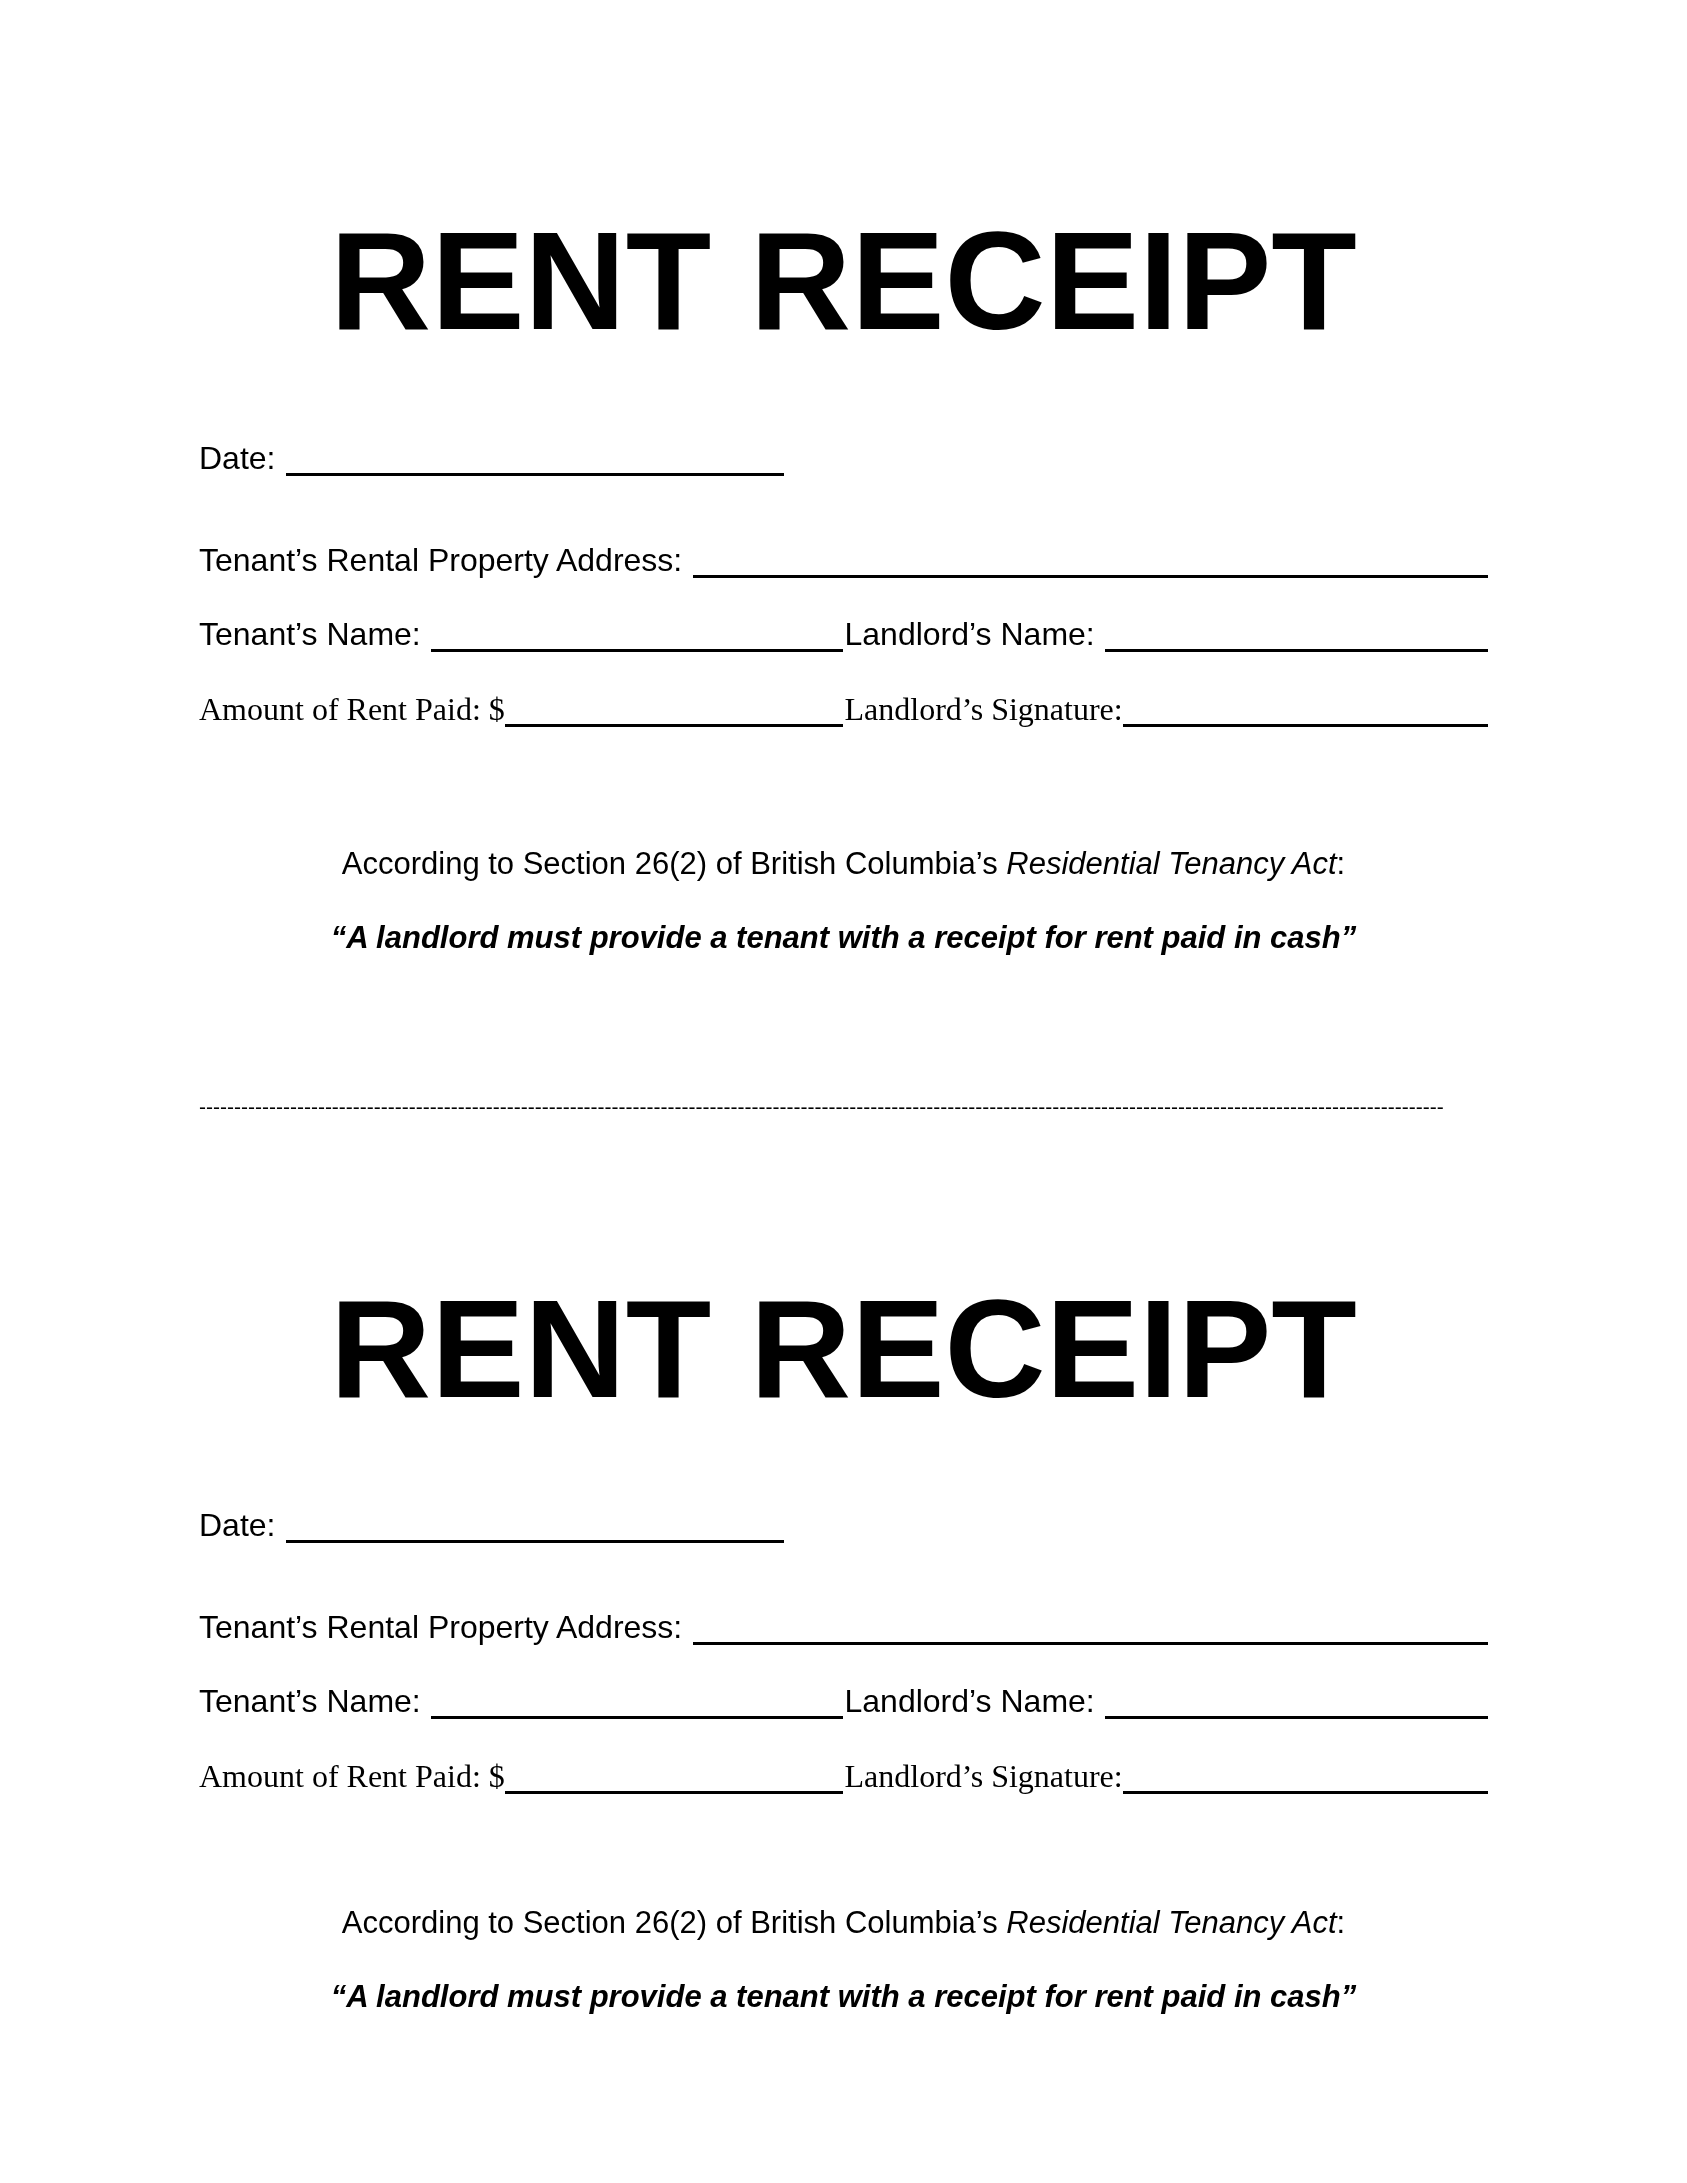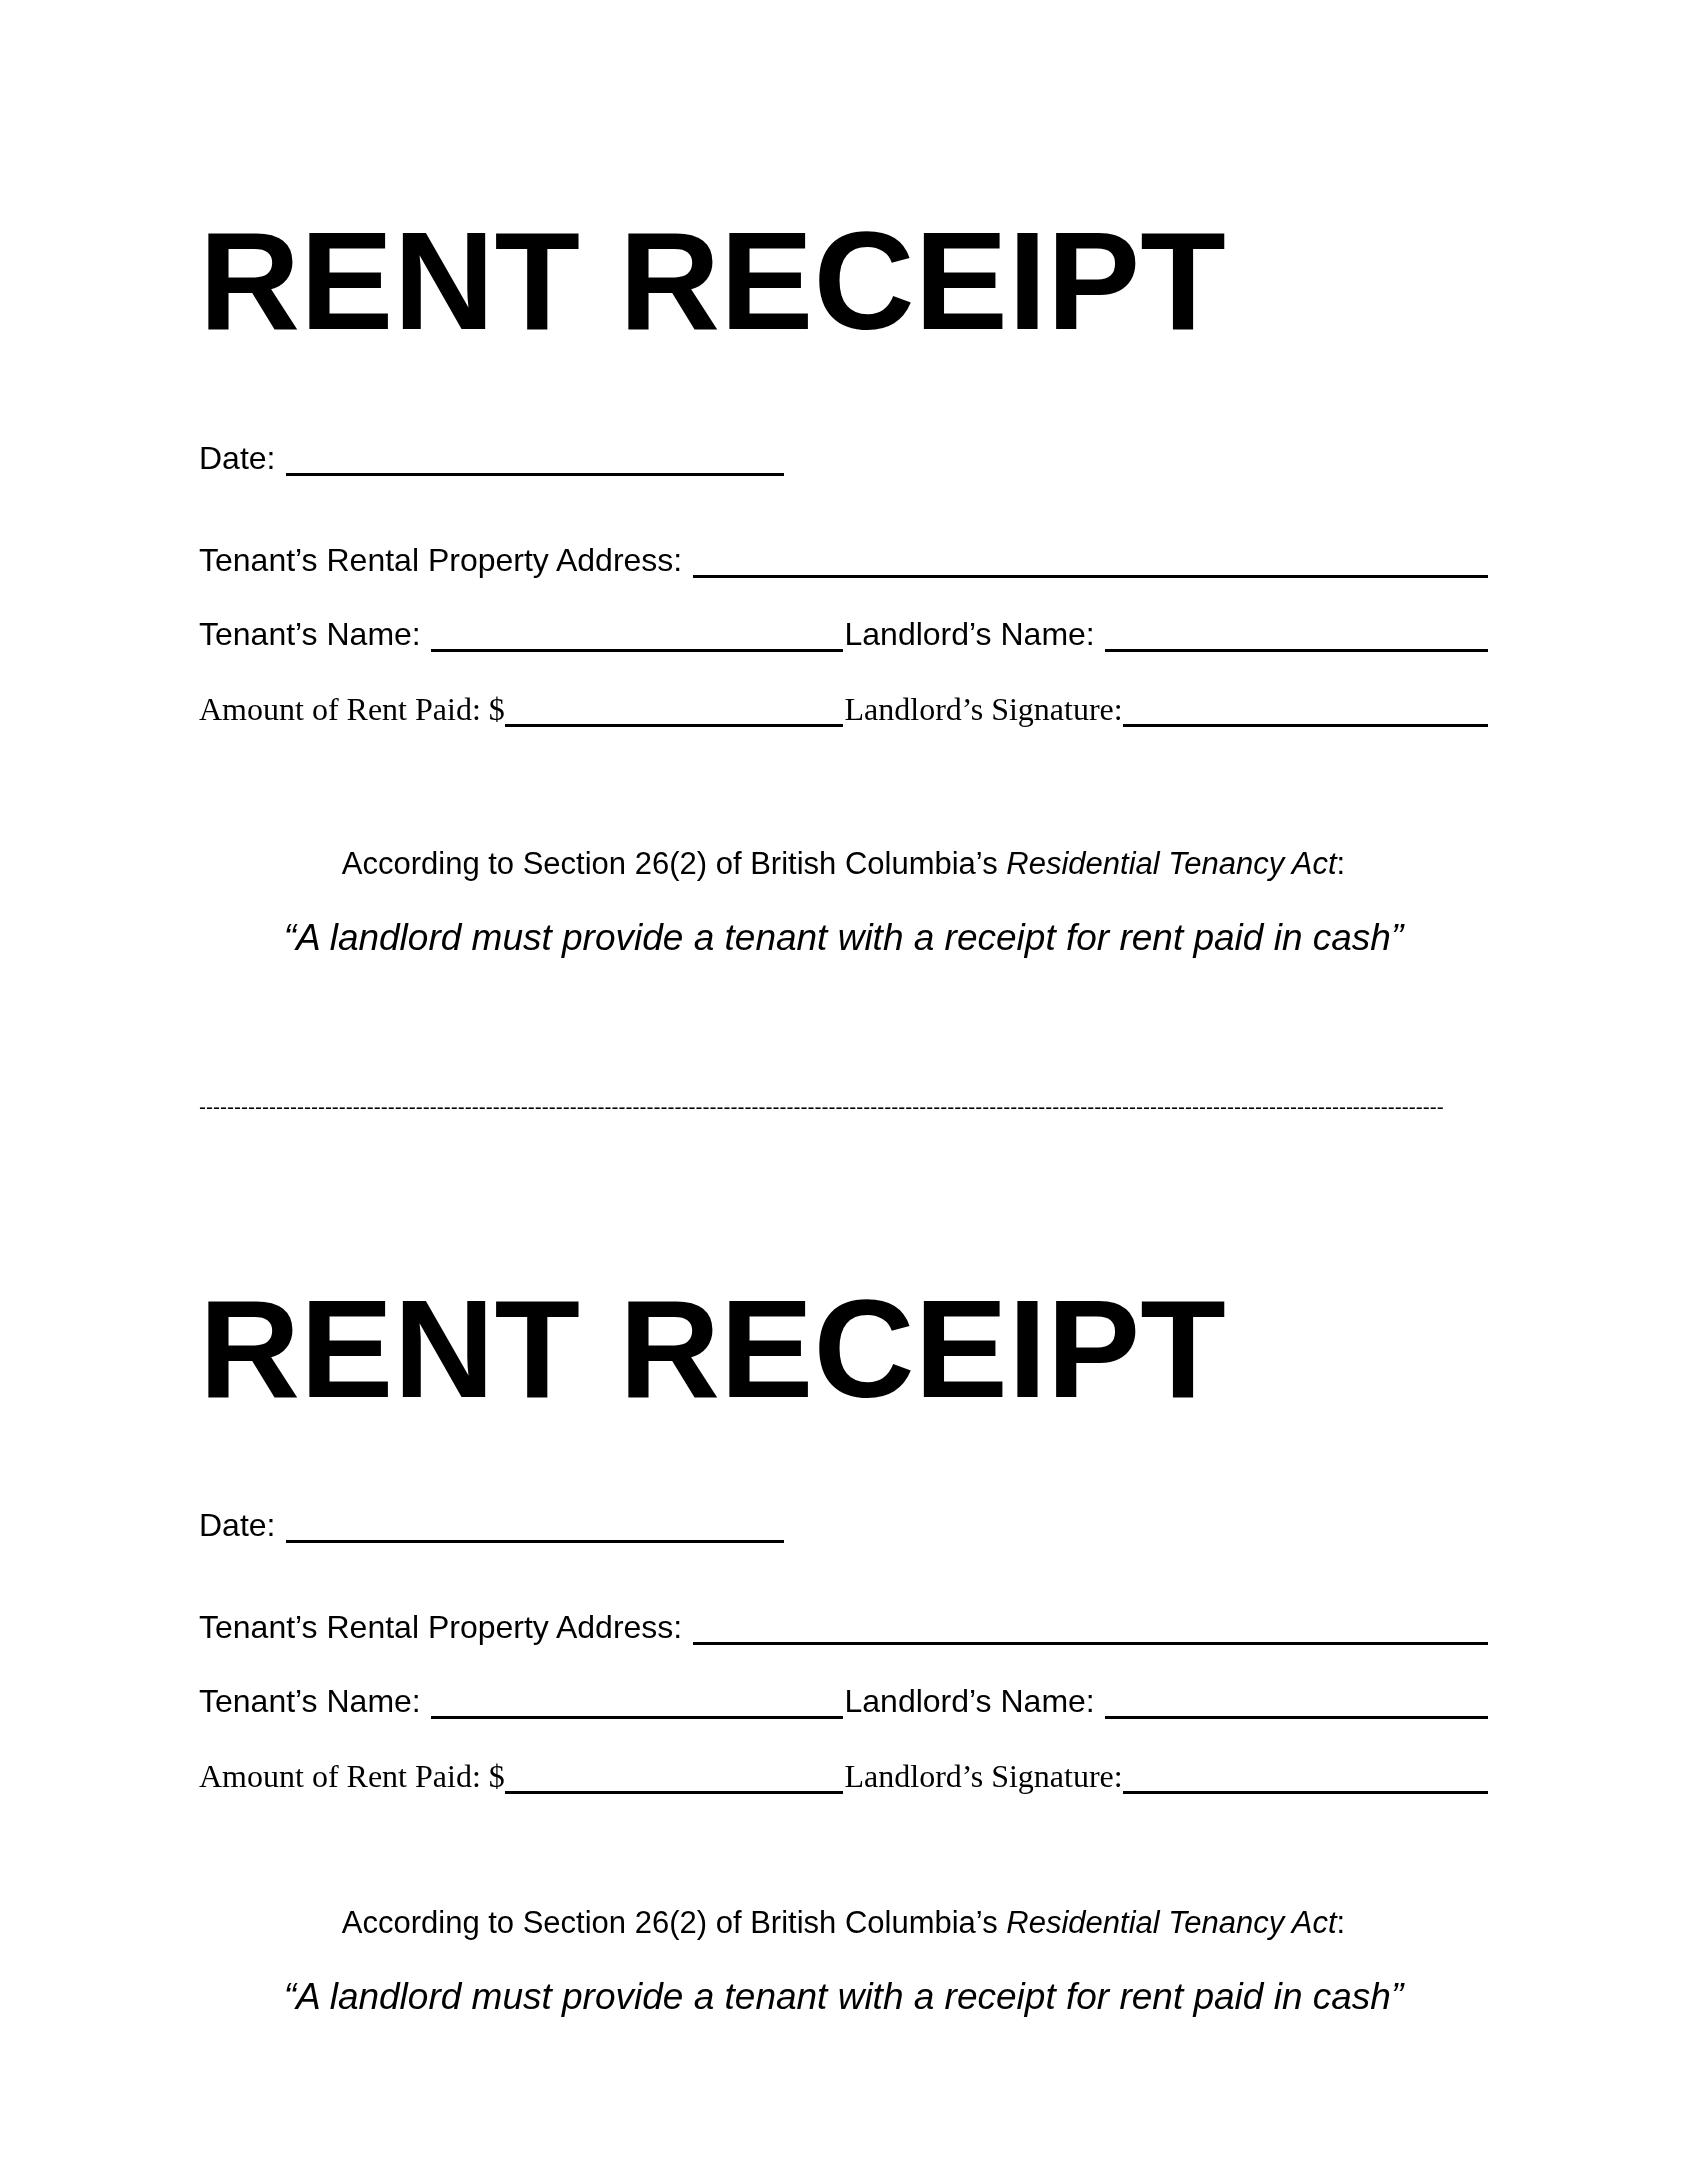--- a/index.html
+++ b/index.html
@@ -9,21 +9,21 @@
     height: 2184px;
     box-sizing: border-box;
     background: #ffffff;
     color: #000000;
     font-family: "Liberation Sans", sans-serif;
     padding: 211px 199px 0 199px;
     overflow: hidden;
   }
   .title {
     margin: 0;
-    text-align: left;
+    text-align: center;
     font-size: 140px;
     line-height: 140px;
     font-weight: 700;
     white-space: nowrap;
     letter-spacing: 0;
   }
   .row {
     display: flex;
     align-items: flex-end;
     font-size: 32px;
@@ -44,24 +44,24 @@
   .legal {
     margin: 12px;
     font-size: 31px;
     line-height: 38px;
     text-align: center;
     font-weight: 400;
   }
   .legal em { font-style: italic; }
   .quote {
     margin: 12px;
-    font-size: 37px;
+    font-size: 31px;
     line-height: 40px;
     text-align: center;
-    font-weight: 400;
+    font-weight: 700;
     font-style: italic;
   }
   .cutline {
     font-size: 21px;
     line-height: 26px;
     white-space: nowrap;
     overflow: hidden;
     width: 1244px;
     letter-spacing: 0;
   }

